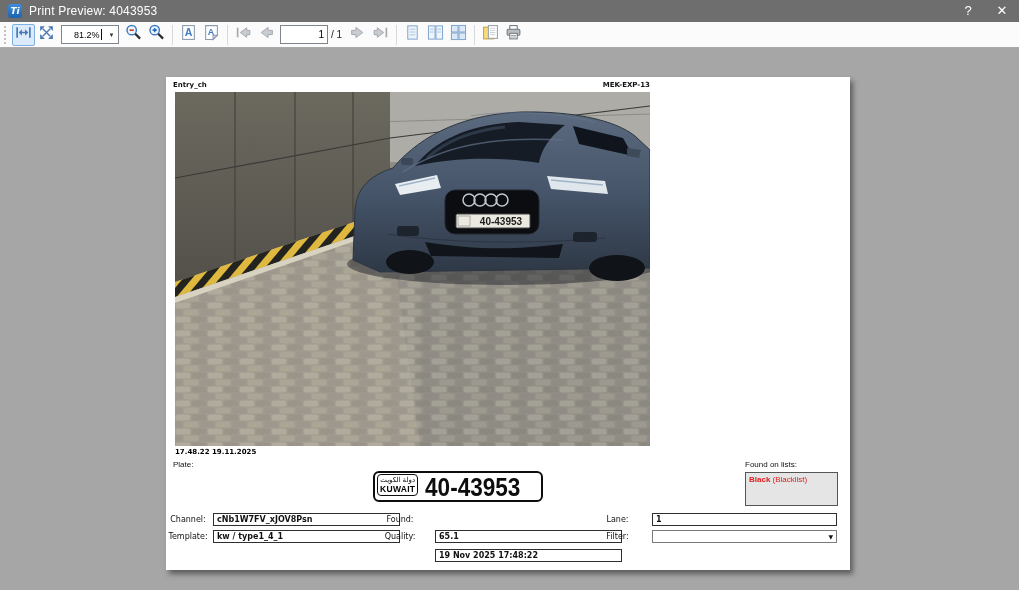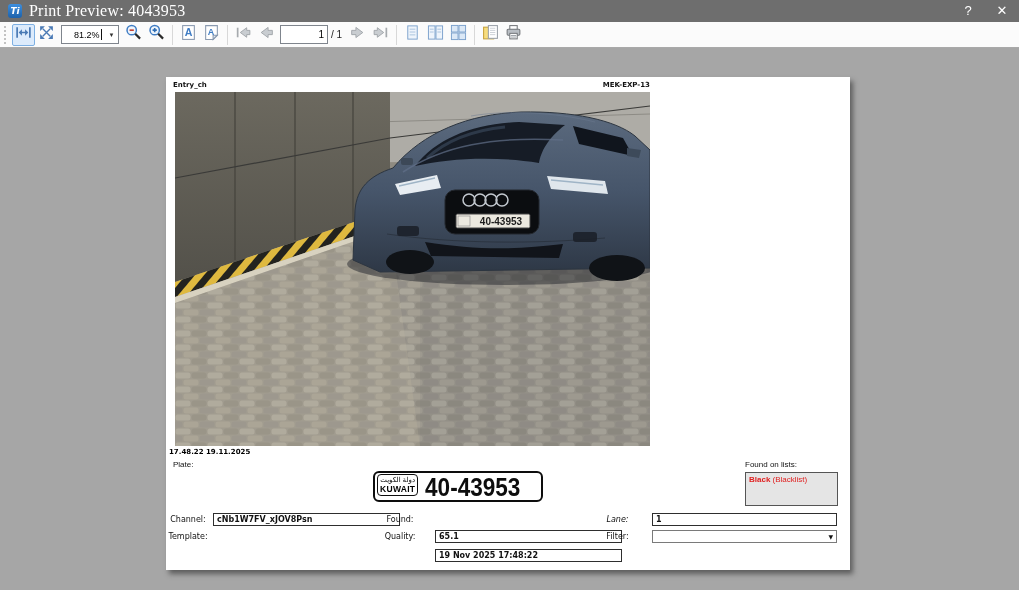--- a/index.html
+++ b/index.html
@@ -5,21 +5,21 @@
   * { margin:0; padding:0; box-sizing:border-box; }
   html,body { width:1019px; height:590px; overflow:hidden; background:#a6a6a6;
               font-family:"Liberation Sans", sans-serif; }
   .window { width:1019px; height:472px; border-bottom:2px solid #585858; position:relative; }
 
   
   .titlebar { height:22px; background:#6e6e6e; display:flex; align-items:center; color:#fff; }
   .appicon { width:14px; height:14px; margin:0 7px 0 8px; border-radius:3px;
              background:linear-gradient(#3c8ede,#1d62ab);
              font:italic bold 9px/14px "DejaVu Sans", sans-serif; color:#fff; text-align:center; }
-  .title { font-size:16px; letter-spacing:.2px;font-family:Liberation Serif, serif; }
+  .title { font-size:12px; letter-spacing:.2px; }
   .tb-right { margin-left:auto; display:flex; }
   .tb-ctl { width:34px; height:22px; text-align:center; font-size:13px; line-height:22px; cursor:default; }
 
   
   .toolbar { height:26px; background:#fbfbfb; border-bottom:1px solid #a9a9a9;
              display:flex; align-items:center; padding-left:2px; }
   .grip { width:4px; height:18px; border-left:2px dotted #c2c2c2; margin:0 4px 0 2px; }
   .btn { width:23px; height:22px; display:flex; align-items:center; justify-content:center;
          border:1px solid transparent; border-radius:2px; }
   .btn svg { width:17px; height:17px; }
@@ -34,21 +34,21 @@
                font:10px "Liberation Sans", sans-serif; text-align:right; padding:0 3px 0 0; margin:0 2px; }
   .pagetotal { font-size:10px; margin:0 4px 0 1px; color:#222; }
 
   
   .workspace { height:541px; background:#a6a6a6; position:relative; }
   .page { position:absolute; left:166px; top:29px; width:684px; height:493px; background:#fff;
           box-shadow:3px 4px 5px rgba(45,45,45,.6); }
   .hd { position:absolute; font:bold 7px "DejaVu Sans", sans-serif; color:#111; }
   .photo { position:absolute; left:9px; top:15px; width:475px; height:354px; overflow:hidden; }
   .photo svg { display:block; }
-  .stamp { position:absolute; left:3px; top:371px; font:bold 7px "DejaVu Sans", sans-serif; }
+  .stamp { position:absolute; left:9px; top:371px; font:bold 7px "DejaVu Sans", sans-serif; }
   .plate-label { position:absolute; left:7px; top:383px; font-size:8px; color:#111; }
 
   .plate { position:absolute; left:207px; top:394px; width:170px; height:31px;
            border:2.5px solid #0d0d0d; border-radius:6px; background:#fff;
            display:flex; align-items:center; }
   .plate-left { border:1.5px solid #0d0d0d; border-radius:4px; margin:0 2px 3px 2px; padding:1px 2px;
                 text-align:center; line-height:1.05; }
   .plate-ar { font-size:7px; display:block; }
   .plate-kw { font:bold 8.5px "Liberation Sans", sans-serif; letter-spacing:.3px; display:block; }
   .plate-num { font:bold 24px/1 "Liberation Sans", sans-serif; margin:0 2px; color:#0d0d0d;
@@ -299,24 +299,25 @@
 
       <div class="lists-label">Found on lists:</div>
       <div class="lists-box">
         <span class="lst-name">Black</span><span class="lst-detail"> (Blacklist)</span>
       </div>
 
       <div class="lbl" style="left:0; width:44px; top:436px;">Channel:</div>
       <div class="fld" style="left:47px; width:187px; top:436px;">cNb1W7FV_xJOV8Psn</div>
       <div class="lbl" style="left:202px; width:64px; top:436px;">Found:</div>
       <div class="fld" style="left:269px; width:187px; top:436px;margin-top:36px;">19 Nov 2025 17:48:22</div>
-      <div class="lbl" style="left:420px; width:63px; top:436px;font-style:italic;">Lane:</div>
+      <div class="lbl" style="left:420px; width:63px; top:436px;">Lane:</div>
       <div class="fld" style="left:486px; width:185px; top:436px;">1</div>
 
       <div class="lbl" style="left:0; width:44px; top:453px;">Template:</div>
+      <div class="fld" style="left:47px; width:187px; top:453px;">kw / type1_4_1</div>
       <div class="lbl" style="left:202px; width:64px; top:453px;">Quality:</div>
       <div class="fld" style="left:269px; width:187px; top:453px;">65.1</div>
       <div class="lbl" style="left:420px; width:63px; top:453px;">Filter:</div>
       <div class="fld dd" style="left:486px; width:185px; top:453px;">
         <span></span>
         <span class="dd-arrow">▼</span>
       </div>
 
     </div>
   </div>

